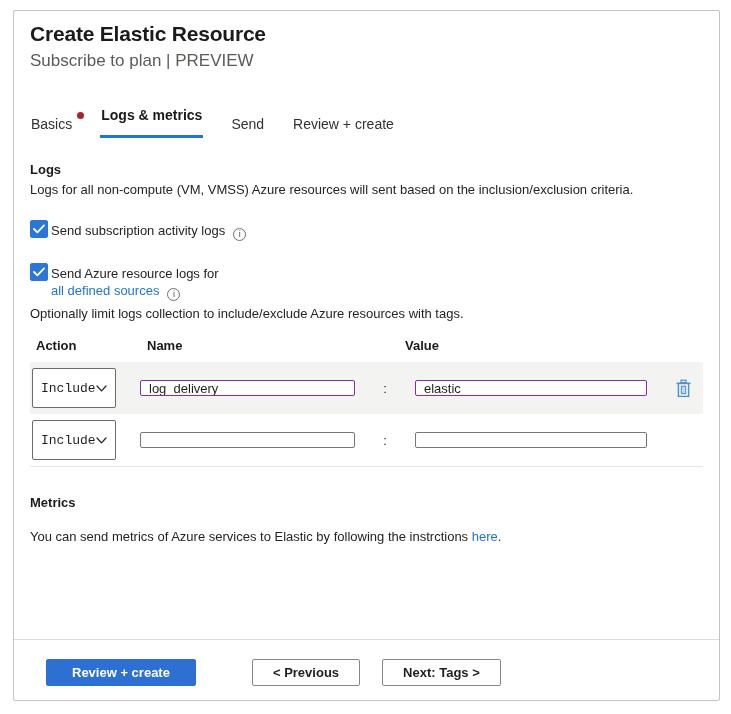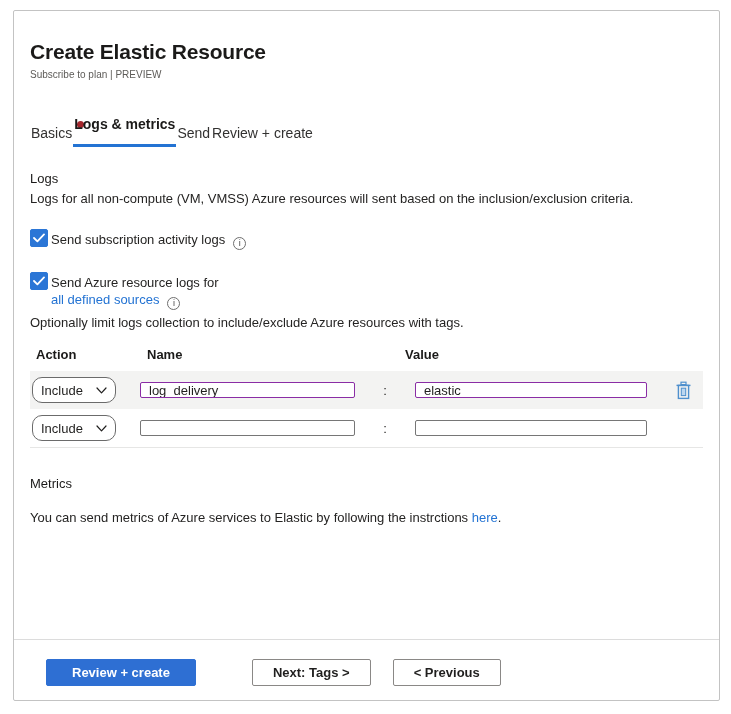--- a/index.html
+++ b/index.html
@@ -9,29 +9,29 @@
     font-family:"Liberation Sans", sans-serif; color:#252423;
     -webkit-font-smoothing:antialiased;
   }
   .frame {
     position:absolute; left:13px; top:10px; width:707px; height:691px;
     border:1.5px solid #c3c3c3; border-radius:2px; background:#fff;
     display:flex; flex-direction:column; overflow:hidden;
   }
   .content { flex:1; padding:10px 16px 0 16px; }
 
-  .title { font-size:21px; line-height:26px; font-weight:bold; color:#1b1a19; margin:18px 0 0; letter-spacing:-0.2px; }
-  .subtitle { font-size:10px; color:#5d5b58; margin-top:4px; }
+  .title { font-size:21px; line-height:26px; font-weight:bold; color:#1b1a19; margin:0 0 0; letter-spacing:-0.2px; }
+  .subtitle { font-size:17px; color:#5d5b58; margin-top:4px; }
 
-  .tabs { display:flex; margin-top:36px; align-items:flex-end; }
+  .tabs { display:flex; gap:27px; margin-top:36px; align-items:flex-end; }
   .tab { font-size:14px; color:#323130; padding:0 1px 6px; position:relative; cursor:pointer; white-space:nowrap; }
   .tab.active { font-weight:bold; padding-bottom:12px; border-bottom:3px solid #2373d3; color:#1b1a19; }
   .error-dot { position:absolute; top:-4px; right:-11px; width:7px; height:7px; border-radius:50%; background:#a4262c; }
 
-  .section-h { font-size:13px; font-weight:normal; color:#1b1a19; margin-top:24px; }
+  .section-h { font-size:13px; font-weight:bold; color:#1b1a19; margin-top:24px; }
   .para { font-size:13px; color:#252423; margin-top:4px; line-height:17px; }
   .link { color:#2373d3; text-decoration:none; cursor:pointer; }
 
   .check-row { display:flex; gap:3px; margin-top:22px; align-items:flex-start; }
   .checkbox { width:18px; height:18px; flex:none; background:#2b76d6; border:1px solid #2b76d6; border-radius:2px;
               display:flex; align-items:center; justify-content:center; cursor:pointer; }
   .check-label { font-size:13px; color:#252423; padding-top:2px; line-height:17px; }
   .info-icon { display:inline-flex; width:13px; height:13px; border:1px solid #6e6e6e; border-radius:50%;
                color:#4a4a4a; font-size:9px; line-height:11px; align-items:center; justify-content:center;
                margin-left:8px; vertical-align:-2px; cursor:pointer; font-style:normal; }
@@ -39,23 +39,23 @@
 
   .tag-table { margin-top:16px; border-bottom:1px solid #e6e6e5; }
   .tt-grid { display:grid; grid-template-columns:84px 1fr 12px 232px 30px; column-gap:24px; align-items:center; }
   .tt-head { font-size:13px; font-weight:bold; color:#1b1a19; padding-bottom:9px; }
   .tt-head .hc-action { padding-left:6px; }
   .tt-head .hc-name { padding-left:9px; }
   .tt-head .hc-value { margin-left:-12px; }
   .tt-row { padding:6px 2px; }
   .tt-row.striped { background:#f3f3f2; }
 
-  .dropdown { height:26px; background:#fff; border:1px solid #6b6b6b; border-radius:10px;
+  .dropdown { height:40px; background:#fff; border:1px solid #6b6b6b; border-radius:2px;
               display:flex; align-items:center; justify-content:space-between; padding:0 8px;
-              font-size:13px; color:#201f1e; cursor:pointer; }
+              font-size:13px; color:#201f1e; cursor:pointer;font-family:Liberation Mono, monospace; }
   .tt-input { width:100%; height:16px; border:1px solid #767676; border-radius:2px; background:#fff;
               font-size:13px; color:#201f1e; padding:0 8px; font-family:inherit; outline:none; }
   .tt-input.dirty { border-color:#8a2da5; }
   .colon { font-size:13px; color:#252423; text-align:center; }
   .trash-btn { width:24px; height:24px; background:none; border:none; padding:0; cursor:pointer;
                display:flex; align-items:center; justify-content:center; }
 
   .footer { border-top:1px solid #dcdcdc; padding:19px 16px 14px 32px; display:flex; align-items:center; }
   .btn { height:27px; border-radius:2px; font-size:13px; font-family:inherit; cursor:pointer; white-space:nowrap; }
   .btn-primary { background:#2e6fd3; border:1px solid #2e6fd3; color:#fff; font-weight:bold; padding:0 25px; margin-right:56px; }
@@ -162,16 +162,16 @@
     <div class="section-h" style="margin-top:28px;">Metrics</div>
 
     <div class="para" style="margin-top:18px;">
       <span>You can send metrics of Azure services to Elastic by following the instrctions </span><a class="link">here</a><span>.</span>
     </div>
 
   </div>
 
   <div class="footer">
     <button class="btn btn-primary">Review + create</button>
+    <button class="btn btn-secondary">&lt; Previous</button>
     <button class="btn btn-secondary">Next: Tags &gt;</button>
-    <button class="btn btn-secondary">&lt; Previous</button>
   </div>
 </div>
 
 </body></html>

